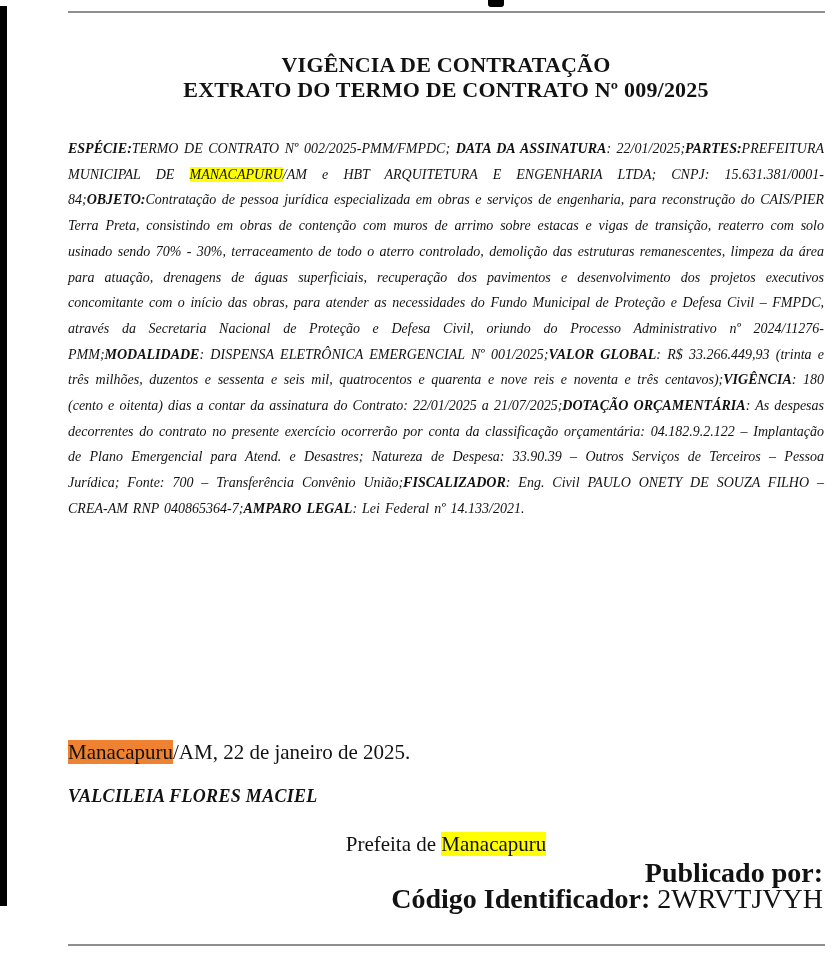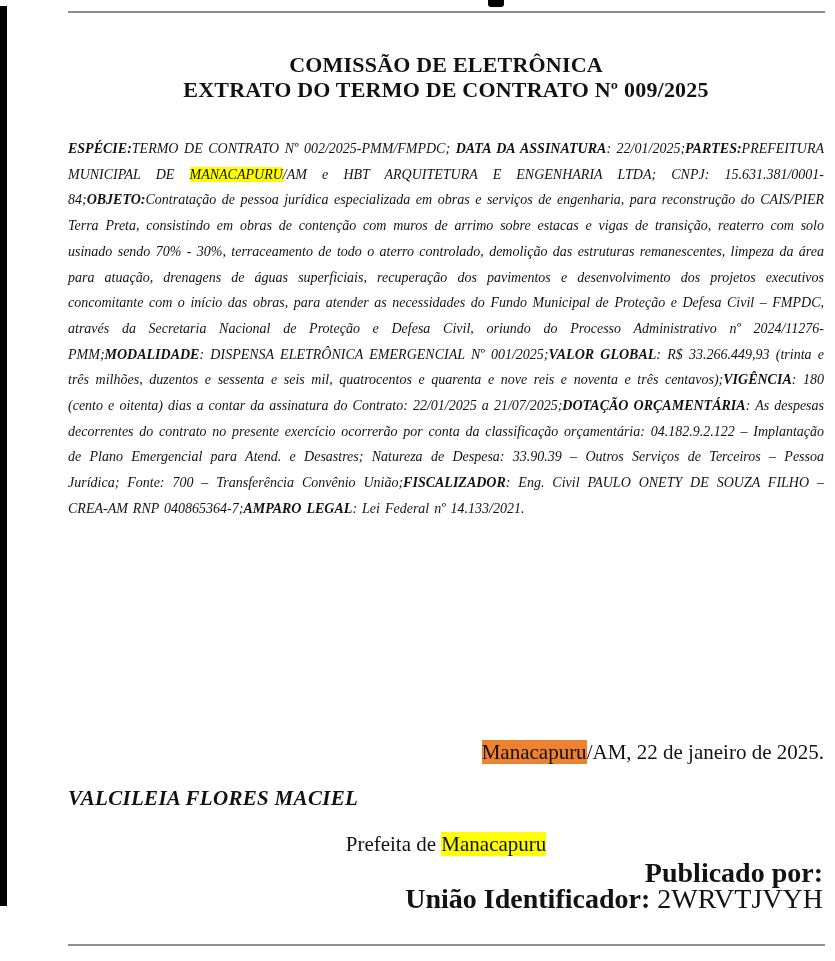--- a/index.html
+++ b/index.html
@@ -64,28 +64,27 @@
     text-align: justify;
     word-spacing: 1.5px;
     font-style: italic;
   }
   .dateline {
     position: absolute;
     left: 68px;
     top: 740px;
     width: 756px;
     font-size: 21px;
-    text-align: right;
   }
   .signature-name {
     position: absolute;
     left: 68px;
     top: 786px;
     width: 756px;
-    font-size: 21px;
+    font-size: 18px;
     font-weight: bold;
     font-style: italic;
     letter-spacing: 0.3px;
   }
   .signer-role {
     position: absolute;
     left: 68px;
     top: 832px;
     width: 756px;
     font-size: 21px;
@@ -106,32 +105,32 @@
 <body>
 
 <div class="page">
 
   <div class="left-edge-bar"></div>
   <div class="top-crop-artifact"></div>
 
   <div class="rule rule-top"></div>
 
   <div class="doc-title">
-    <div>COMISSÃO DE ELETRÔNICA</div>
+    <div>VIGÊNCIA DE CONTRATAÇÃO</div>
     <div>EXTRATO DO TERMO DE CONTRATO Nº 009/2025</div>
   </div>
 
   <div class="body-paragraph"><span style="font-weight: bold;">ESPÉCIE:</span><span>TERMO DE CONTRATO Nº 002/2025-PMM/FMPDC; </span><span style="font-weight: bold;">DATA DA ASSINATURA</span><span>: 22/01/2025;</span><span style="font-weight: bold;">PARTES:</span><span>PREFEITURA MUNICIPAL DE </span><span style="background-color: rgb(255, 255, 0);">MANACAPURU</span><span>/AM e HBT ARQUITETURA E ENGENHARIA LTDA; CNPJ: 15.631.381/0001-84;</span><span style="font-weight: bold;">OBJETO:</span><span>Contratação de pessoa jurídica especializada em obras e serviços de engenharia, para reconstrução do CAIS/PIER Terra Preta, consistindo em obras de contenção com muros de arrimo sobre estacas e vigas de transição, reaterro com solo usinado sendo 70% - 30%, terraceamento de todo o aterro controlado, demolição das estruturas remanescentes, limpeza da área para atuação, drenagens de águas superficiais, recuperação dos pavimentos e desenvolvimento dos projetos executivos concomitante com o início das obras, para atender as necessidades do Fundo Municipal de Proteção e Defesa Civil – FMPDC, através da Secretaria Nacional de Proteção e Defesa Civil, oriundo do Processo Administrativo nº 2024/11276-PMM;</span><span style="font-weight: bold;">MODALIDADE</span><span>: DISPENSA ELETRÔNICA EMERGENCIAL Nº 001/2025;</span><span style="font-weight: bold;">VALOR GLOBAL</span><span>: R$ 33.266.449,93 (trinta e três milhões, duzentos e sessenta e seis mil, quatrocentos e quarenta e nove reis e noventa e três centavos);</span><span style="font-weight: bold;">VIGÊNCIA</span><span>: 180 (cento e oitenta) dias a contar da assinatura do Contrato: 22/01/2025 a 21/07/2025;</span><span style="font-weight: bold;">DOTAÇÃO ORÇAMENTÁRIA</span><span>: As despesas decorrentes do contrato no presente exercício ocorrerão por conta da classificação orçamentária: 04.182.9.2.122 – Implantação de Plano Emergencial para Atend. e Desastres; Natureza de Despesa: 33.90.39 – Outros Serviços de Terceiros – Pessoa Jurídica; Fonte: 700 – Transferência Convênio União;</span><span style="font-weight: bold;">FISCALIZADOR</span><span>: Eng. Civil PAULO ONETY DE SOUZA FILHO – CREA-AM RNP 040865364-7;</span><span style="font-weight: bold;">AMPARO LEGAL</span><span>: Lei Federal nº 14.133/2021.</span></div>
 
   <div class="dateline"><span style="background-color: rgb(238, 130, 48);">Manacapuru</span><span>/AM, 22 de janeiro de 2025.</span></div>
 
   <div class="signature-name">VALCILEIA FLORES MACIEL</div>
 
   <div class="signer-role"><span>Prefeita de </span><span style="background-color: rgb(255, 255, 0);">Manacapuru</span></div>
 
   <div class="footer-block">
     <div class="bold">Publicado por:</div>
-    <div><span class="bold">União Identificador:</span><span> </span><span>2WRVTJVYH</span></div>
+    <div><span class="bold">Código Identificador:</span><span> </span><span>2WRVTJVYH</span></div>
   </div>
 
   <div class="rule rule-bottom"></div>
 
 </div>
 
 </body></html>

